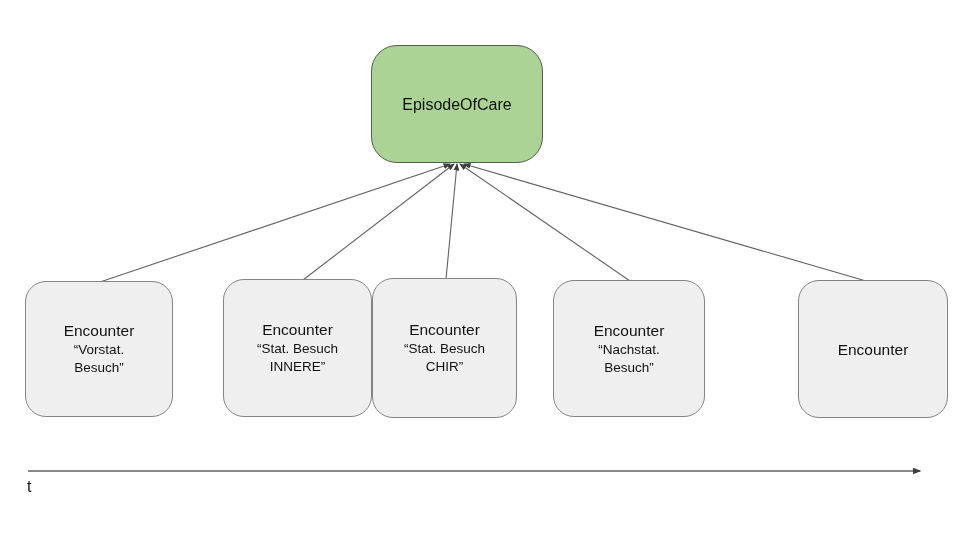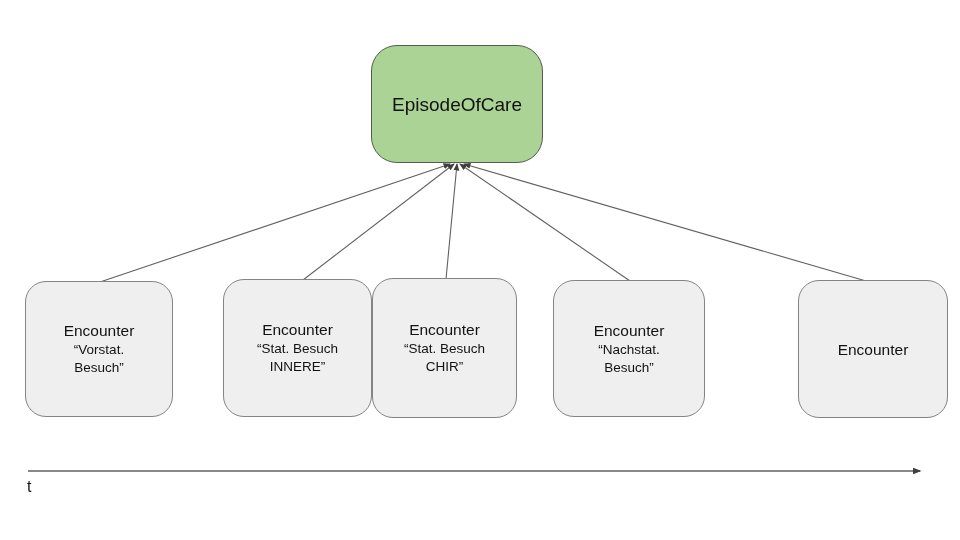--- a/index.html
+++ b/index.html
@@ -45,21 +45,21 @@
     background: var(--encounter_fill, #efefef);
     border: 1.4px solid var(--encounter_border, #848484);
     border-radius: 21px;
     z-index: 2;
   }
   .node-title {
     font-size: 15.5px;
     line-height: 19px;
   }
   .episode .node-title {
-    font-size: 19px;
+    font-size: 16px;
   }
   .node-sub {
     font-size: 13.5px;
     line-height: 18px;
     white-space: pre-line;
     margin-top: 1px;
   }
   .t-label {
     position: absolute;
     left: 27px;

